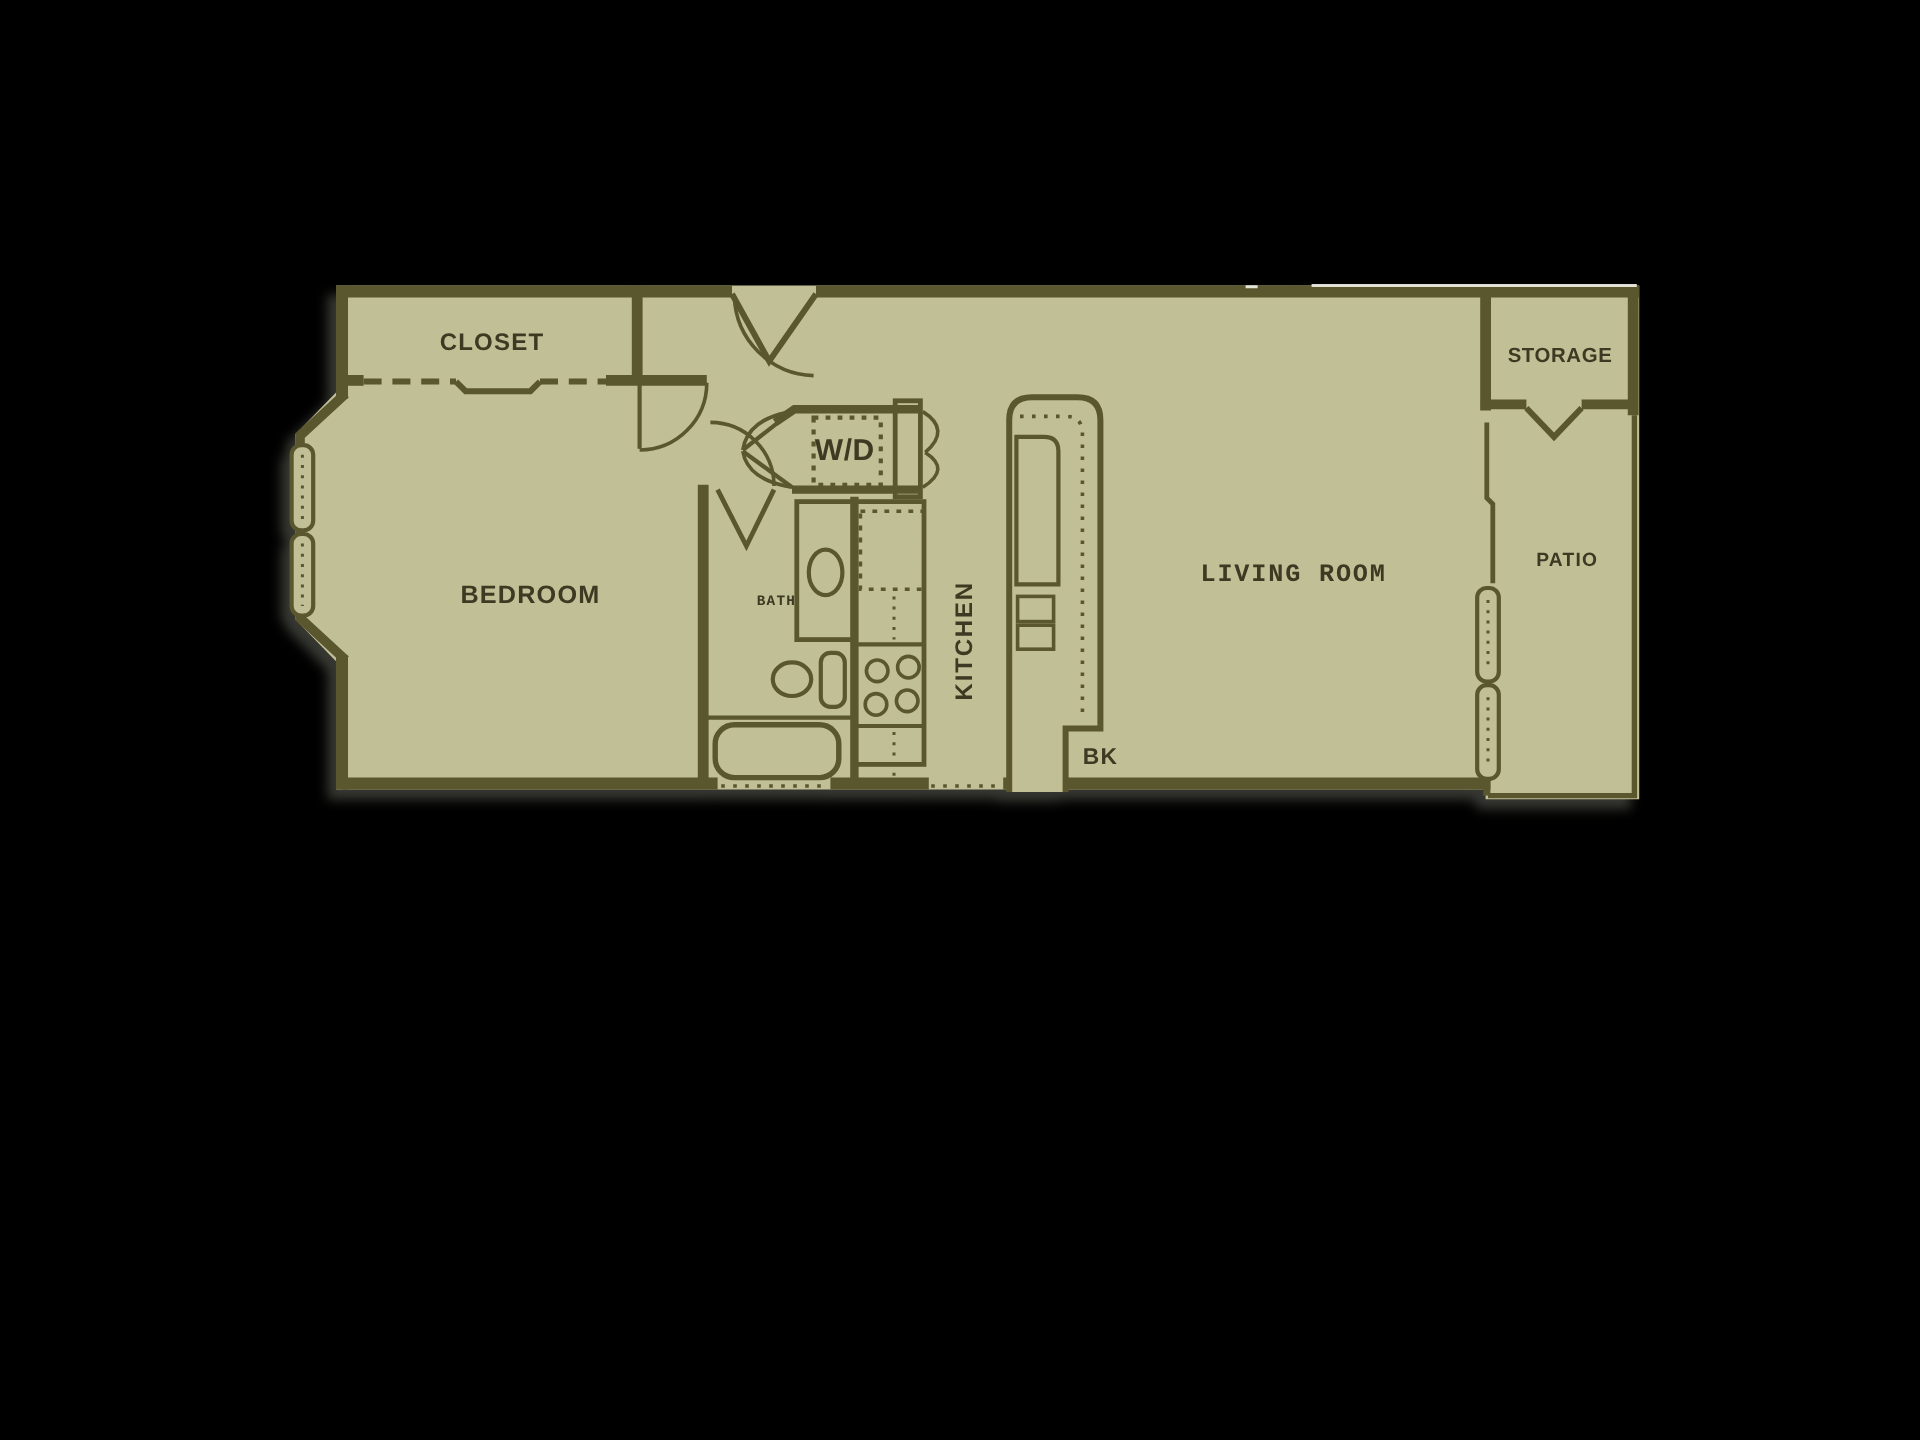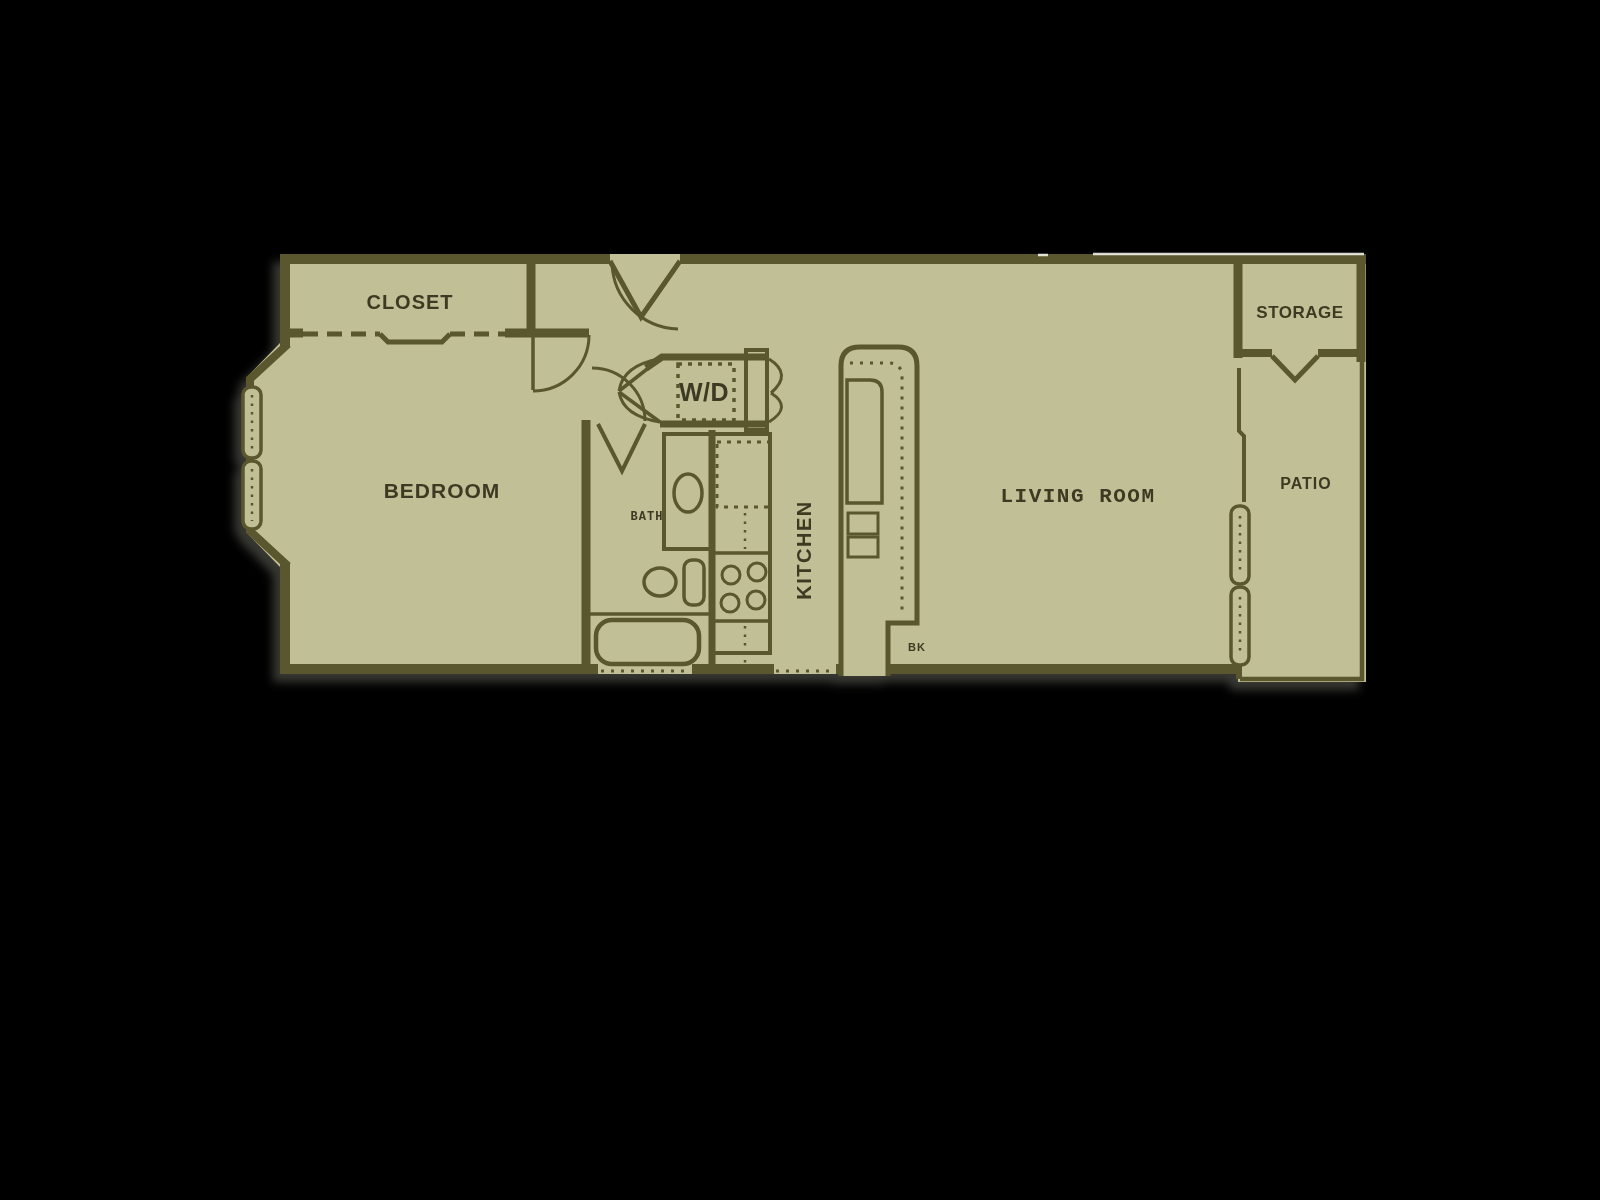--- a/index.html
+++ b/index.html
@@ -8,21 +8,20 @@
     --walls:#5a572f;
     --labels:#3c3a22;
   }
   html,body{margin:0;padding:0;background:var(--background);}
   .stage{
     position:relative;
     width:1600px;height:1064px;
     background:var(--background);
     overflow:hidden;
     font-family:"Liberation Sans",sans-serif;
-    margin-top:16px;
   }
   svg.plan{position:absolute;left:0;top:0;width:1600px;height:1200px;}
   .plan-group{filter:drop-shadow(-7px 8px 5px rgba(125,125,112,0.45));}
   .floor{fill:var(--floor);stroke:none;}
   .st{stroke:var(--walls);fill:none;stroke-linecap:butt;}
   .w10{stroke-width:10;} .w9{stroke-width:9;} .w8{stroke-width:8;}
   .w7{stroke-width:7;}  .w6{stroke-width:6;} .w5{stroke-width:5;}
   .w45{stroke-width:4.5;} .w4{stroke-width:4;} .w35{stroke-width:3.5;}
   .w3{stroke-width:3;}  .w25{stroke-width:2.5;}
   .dash-long{stroke-dasharray:15 9;}
@@ -168,29 +167,29 @@
         <rect class="st w45" x="596" y="604" width="103" height="44" rx="16"></rect>
       </g>
 
       <path class="hl" d="M 1093,238 H 1364 M 1038,239 H 1048"></path>
 
     </g>
   </svg>
 
   <span class="lbl" style="left:410px;top:286px;font-size:20px;">CLOSET</span>
 
-  <span class="lbl" style="left:442px;top:474px;font-size:21px;">BEDROOM</span>
+  <span class="lbl" style="left:442px;top:496px;font-size:21px;">BEDROOM</span>
 
   <span class="lbl" style="left:647px;top:501px;font-size:12px;font-family:Liberation Mono, monospace;">BATH</span>
 
   <span class="lbl" style="left:704px;top:376px;font-size:25px;letter-spacing:0.5px;">W/D</span>
 
   <span class="lbl rot" style="left:804px;top:534px;font-size:20px;letter-spacing:1.5px;">KITCHEN</span>
 
   <span class="lbl" style="left:1078px;top:480px;font-size:21px;letter-spacing:1.5px;font-family:Liberation Mono, monospace;">LIVING ROOM</span>
 
-  <span class="lbl" style="left:917px;top:631px;font-size:11px;">BK</span>
+  <span class="lbl" style="left:917px;top:631px;font-size:19px;">BK</span>
 
   <span class="lbl" style="left:1300px;top:296px;font-size:17px;letter-spacing:0.5px;">STORAGE</span>
 
   <span class="lbl" style="left:1306px;top:468px;font-size:16px;">PATIO</span>
 
 </div>
 
 </body></html>

